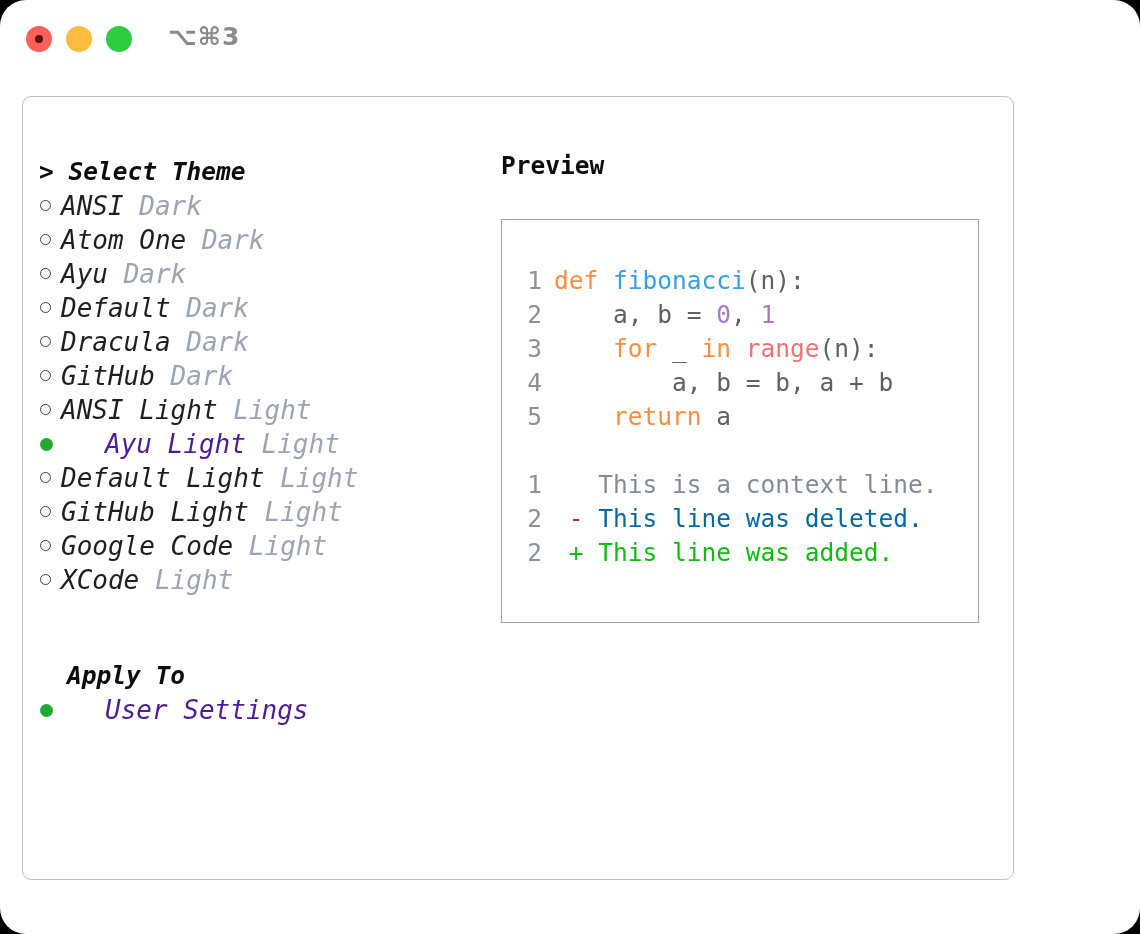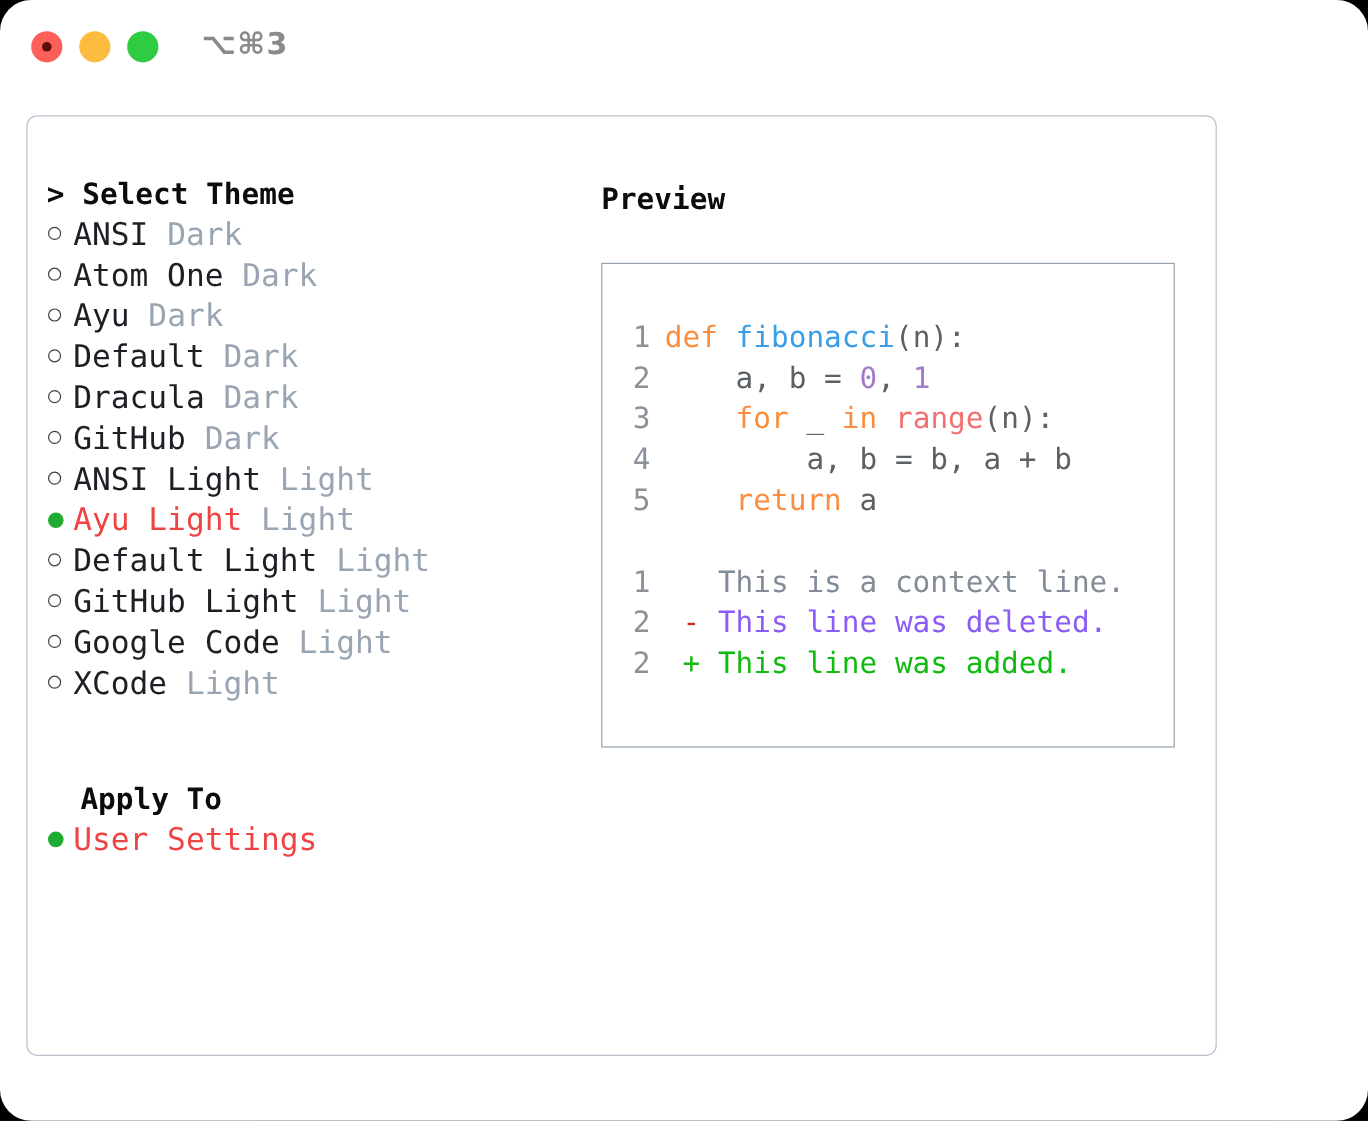--- a/index.html
+++ b/index.html
@@ -74,22 +74,23 @@
     height: 784px;
     border: 1.5px solid #b9c2cd;
     border-radius: 9px;
     box-sizing: border-box;
   }
 
   
   #left-col {
     position: absolute;
     left: 16px;
-    top: 48px;
+    top: 58px;
     width: 452px;
+    font-style: italic;
   }
   #right-col {
     position: absolute;
     left: 478px;
     top: 52px;
     width: 500px;
   }
 
   
   .section-title {
@@ -137,21 +138,21 @@
     left: 1px;
     top: -15px;
     width: 13px;
     height: 13px;
     background: #1faa31;
     border-radius: 50%;
     box-sizing: border-box;
   }
 
   .theme-name { color: #1c2025; }
-  .theme-row.selected .theme-name { color: #ef4444; }
+  .theme-row.selected .theme-name { color: #4c1d95; margin-left: 44px; }
   .theme-kind { color: #9aa5b4; }
 
   .spacer-row { height: 34px; }
 
   .group-label {
     font-size: 24.5px;
     font-weight: 700;
     color: #0b0c0e;
     line-height: 34px;
     padding-left: 28px;
@@ -196,21 +197,21 @@
     margin-right: 12px;
   }
   .code-body { white-space: pre; }
 
   .t-kw      { color: #fa8d3e; }
   .t-fn      { color: #399ee6; }
   .t-num     { color: #a37acc; }
   .t-builtin { color: #f07171; }
   .t-plain   { color: #5c6166; }
   .t-ctx     { color: #828c99; }
-  .t-del     { color: #8b5cf6; }
+  .t-del     { color: #0369a1; }
   .t-add     { color: #12bb12; }
   .t-delmark { color: #c22d2d; }
   .t-addmark { color: #12bb12; }
   .blank-line { height: 34px; }
 </style>
 </head>
 <body>
 
 <div id="window">
 

